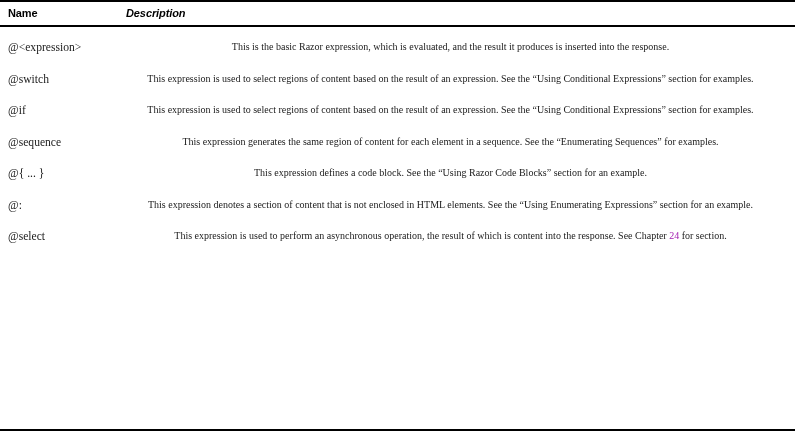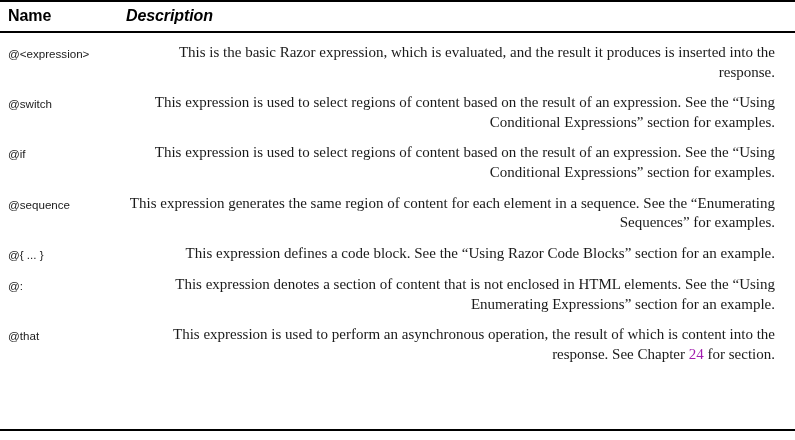--- a/index.html
+++ b/index.html
@@ -25,21 +25,21 @@
     border-collapse: collapse;
     table-layout: fixed;
   }
   
   table.ref-table {
     border-top: 2.2px solid #000000;
   }
   thead th {
     font-family: "Liberation Sans", sans-serif;
     font-weight: bold;
-    font-size: 16px;
+    font-size: 11px;
     text-align: left;
     color: #000000;
     padding: 5px 0 6px 0;
     border-bottom: 2.2px solid #000000;
     vertical-align: bottom;
     letter-spacing: -0.1px;
   }
   thead th.col-name {
     width: 126px;
     padding-left: 8px;
@@ -54,35 +54,35 @@
     padding: 0;
     border: none;
   }
   tbody tr td.cell-name {
     width: 126px;
     box-sizing: border-box;
     padding-left: 8px;
     padding-top: 11px;
     padding-bottom: 1px;
     padding-right: 4px;
-    font-family: Liberation Sans, sans-serif;
+    font-family: Liberation Serif, serif;
     font-size: 11.6px;
     line-height: 19.5px;
     color: #1a1a1a;
     white-space: nowrap;
   }
   tbody tr td.cell-desc {
     padding-top: 10px;
     padding-bottom: 1px;
     padding-right: 20px;
     font-family: "Liberation Serif", serif;
-    font-size: 15px;
+    font-size: 10px;
     line-height: 19.6px;
     color: #1a1a1a;
-    text-align: right;
+    text-align: center;
   }
   tbody tr:last-child td {
     padding-bottom: 9px;
   }
   
   .bottom-rule {
     position: absolute;
     left: 0;
     top: 429px;
     width: 795px;
@@ -135,21 +135,21 @@
         <td class="cell-desc">This expression defines a code block. See the “Using Razor Code Blocks” section for an example.</td>
       </tr>
 
       <tr>
         <td class="cell-name">@:</td>
         <td class="cell-desc">This expression denotes a section of content that is not enclosed in HTML elements. See the “Using Enumerating Expressions” section for an example.</td>
       </tr>
 
 
       <tr>
-        <td class="cell-name">@that</td>
+        <td class="cell-name">@select</td>
         <td class="cell-desc"><span>This expression is used to perform an asynchronous operation, the result of which is content into the response. See Chapter </span><a class="chapter-link">24</a><span> for section.</span></td>
       </tr>
 
     </tbody>
   </table>
 
   <div class="bottom-rule"></div>
 
 </div>
 

